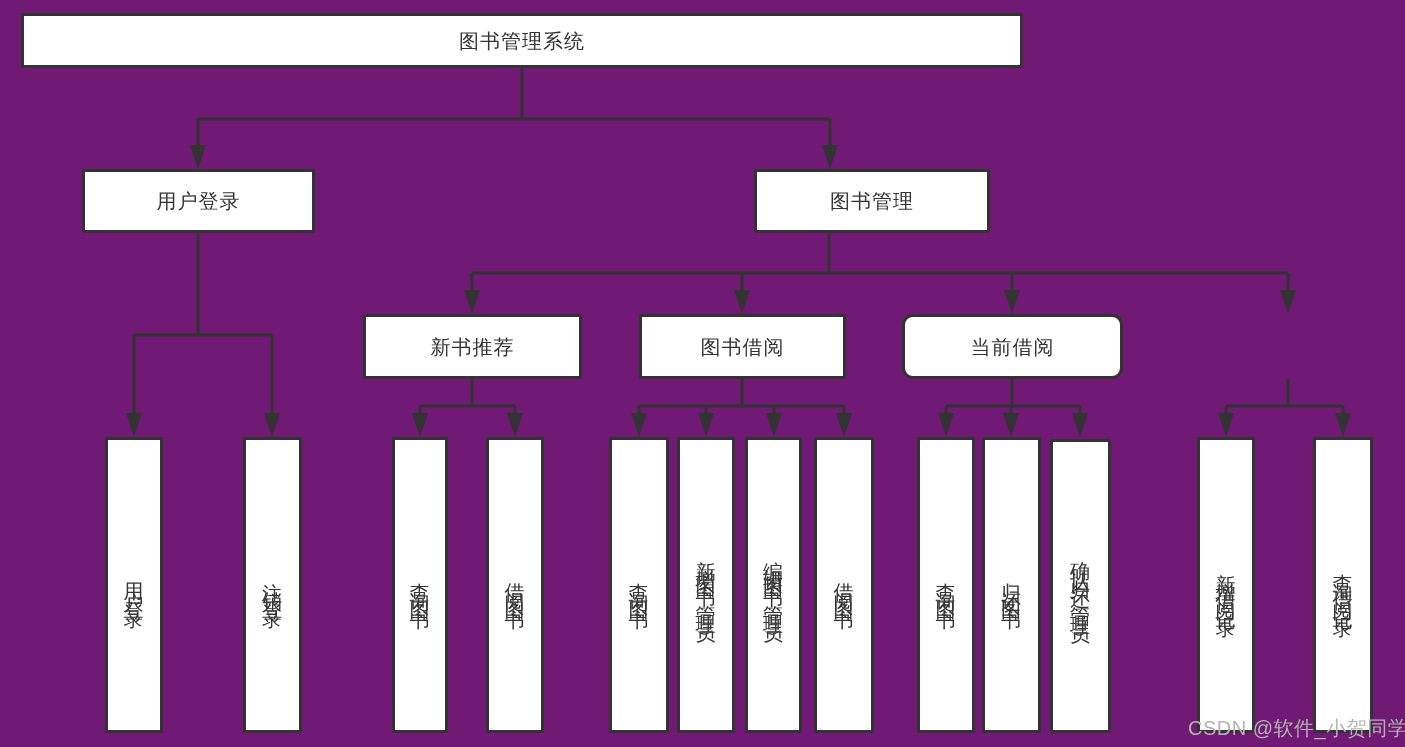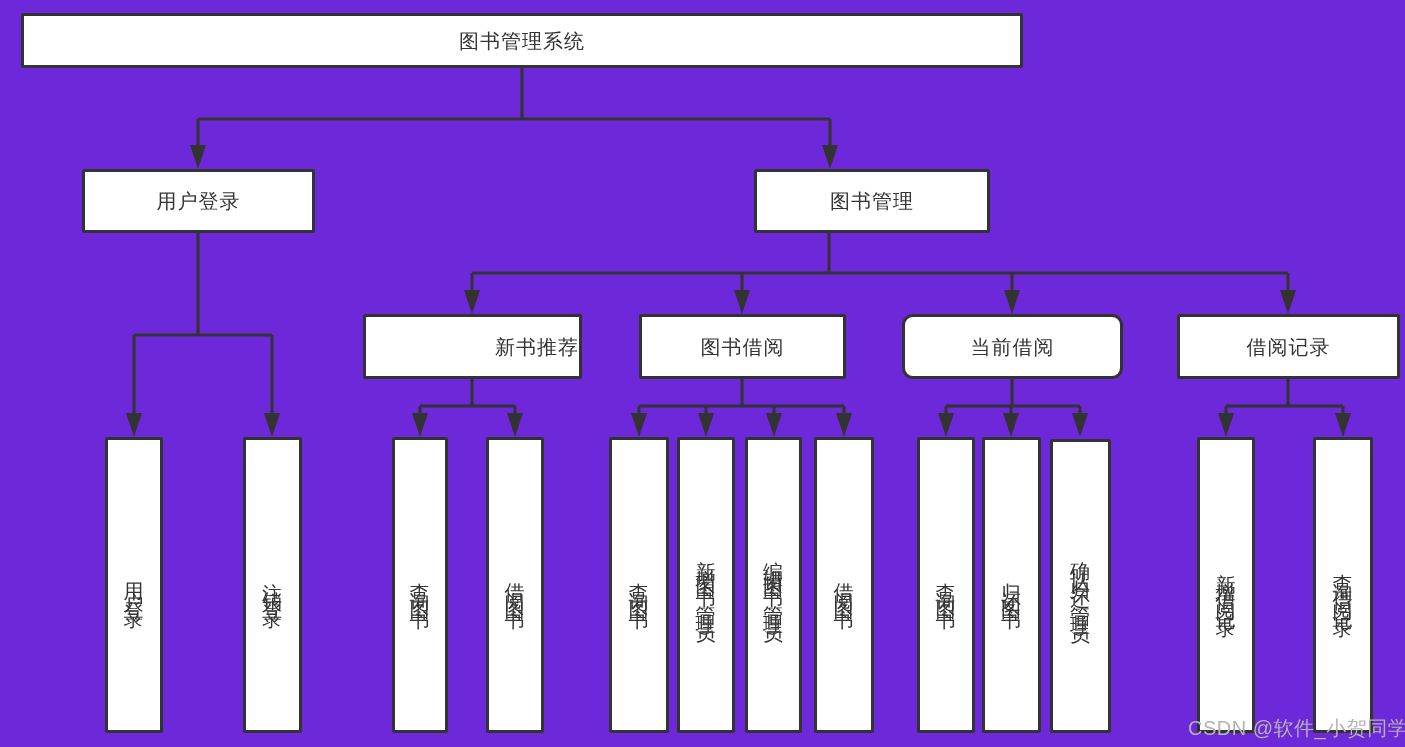--- a/index.html
+++ b/index.html
@@ -1,19 +1,19 @@
 <!DOCTYPE html>
 <html><head>
 <meta charset="utf-8">
 <style>
   html,body { margin:0; padding:0; background:#ffffff; }
   .canvas {
     position:relative;
     width:1405px; height:747px;
-    background:#6d28d9;
+    background:#701a75;
     font-family:"Liberation Sans", sans-serif;
     overflow:hidden;
   }
   .connectors { position:absolute; left:0; top:0; width:1405px; height:747px; }
   .node {
     position:absolute;
     box-sizing:border-box;
     border:3px solid #333333;
     border-radius:2px;
     background:#ffffff;
@@ -92,31 +92,28 @@
     <span>图书管理系统</span>
   </div>
 
   <div class="node h" style="left:82px; top:169px; width:233px; height:64px;">
     <span>用户登录</span>
   </div>
   <div class="node h" style="left:711px; top:169px; width:236px; height:64px;margin-left:43px;">
     <span>图书管理</span>
   </div>
 
-  <div class="node h" style="left:363px; top:314px; width:219px; height:65px;justify-content:flex-end;">
+  <div class="node h" style="left:363px; top:314px; width:219px; height:65px;">
     <span>新书推荐</span>
   </div>
   <div class="node h" style="left:639px; top:314px; width:207px; height:65px;">
     <span>图书借阅</span>
   </div>
   <div class="node h" style="left:902px; top:314px; width:221px; height:65px;border-radius:11px;">
     <span>当前借阅</span>
-  </div>
-  <div class="node h" style="left:1177px; top:314px; width:223px; height:65px;">
-    <span>借阅记录</span>
   </div>
 
   <div class="node v" style="left:105px; top:437px; width:58px; height:296px;">
     <span>用户登录</span>
   </div>
   <div class="node v" style="left:243px; top:437px; width:59px; height:296px;">
     <span>注销登录</span>
   </div>
 
   <div class="node v" style="left:392px; top:437px; width:56px; height:296px;">

